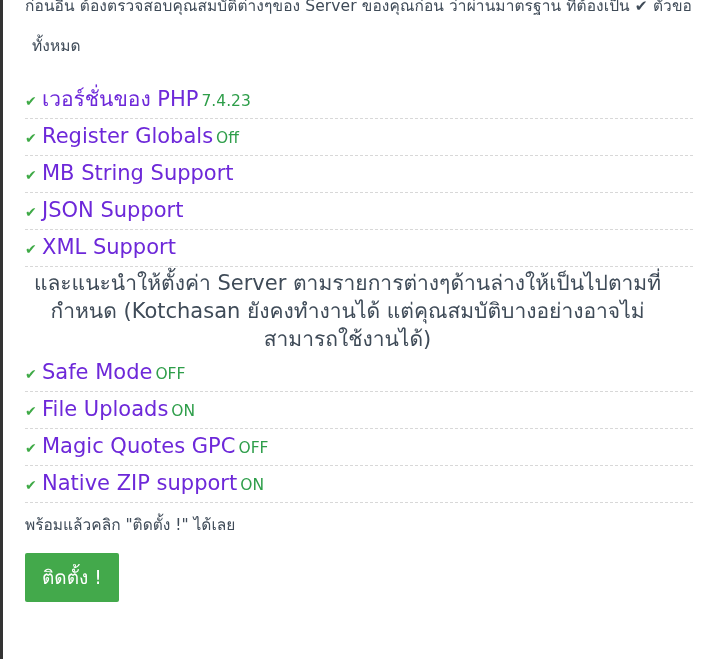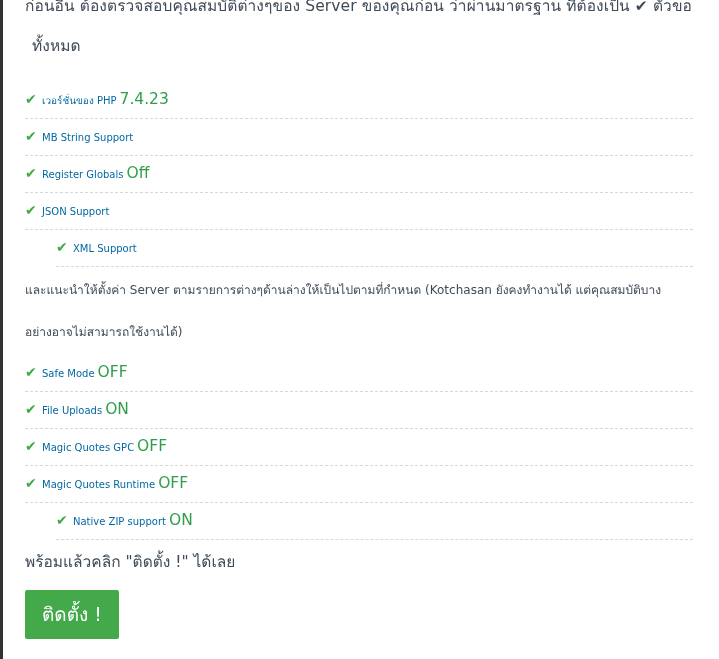--- a/index.html
+++ b/index.html
@@ -61,52 +61,52 @@
   ul.check-list li {
     font-size: 15px;
     line-height: 20px;
     padding: 7px 0 7px 0;
     border-bottom: 1px dashed #d8d8d8;
     color: #7cc47f;
     white-space: nowrap;
   }
   ul.check-list li:last-child {
     border-bottom: 1px dashed #d8d8d8;
-    margin-left: 31px;
   }
 
   .tick {
     display: inline-block;
     color: #3faa47;
     font-size: 14px;
     font-weight: bold;
     width: 17px;
     vertical-align: baseline;
   }
 
   .item-label {
-    color: #0369a1;
-    font-size: 10px;
+    color: #6d28d9;
+    font-size: 21px;
   }
 
   .item-value {
     color: #2e9e4a;
     font-weight: normal;
     font-size: 15.5px;
     margin-left: 3px;
   }
 
   .spacer-top { height: 12px; }
 
   .para-wrap {
-    font-size: 12px;
-    line-height: 42px;
+    font-size: 21px;
+    line-height: 28px;
     color: #3f4b58;
     padding: 2px 0 2px 0;
     width: 645px;
+    text-align: center;
   }
 
   .final-note {
     font-size: 15.5px;
     line-height: 32px;
     color: #3f4b58;
     padding: 6px 0 4px 0;
   }
 
   .install-btn {
@@ -133,24 +133,24 @@
 
     <div class="para para-block">ทั้งหมด</div>
 
     <div class="spacer-top"></div>
 
     <ul class="check-list">
       <li>
         <span class="tick">✔</span><span class="item-label">เวอร์ชั่นของ PHP</span><span class="item-value">7.4.23</span>
       </li>
       <li>
-        <span class="tick">✔</span><span class="item-label">MB String Support</span><span class="item-value"></span>
+        <span class="tick">✔</span><span class="item-label">Register Globals</span><span class="item-value">Off</span>
       </li>
       <li>
-        <span class="tick">✔</span><span class="item-label">Register Globals</span><span class="item-value">Off</span>
+        <span class="tick">✔</span><span class="item-label">MB String Support</span><span class="item-value"></span>
       </li>
       <li>
         <span class="tick">✔</span><span class="item-label">JSON Support</span><span class="item-value"></span>
       </li>
       <li>
         <span class="tick">✔</span><span class="item-label">XML Support</span><span class="item-value"></span>
       </li>
     </ul>
 
     <div class="para-wrap">และแนะนำให้ตั้งค่า Server ตามรายการต่างๆด้านล่างให้เป็นไปตามที่กำหนด (Kotchasan ยังคงทำงานได้ แต่คุณสมบัติบางอย่างอาจไม่สามารถใช้งานได้)</div>
@@ -159,23 +159,20 @@
       <li>
         <span class="tick">✔</span><span class="item-label">Safe Mode</span><span class="item-value">OFF</span>
       </li>
       <li>
         <span class="tick">✔</span><span class="item-label">File Uploads</span><span class="item-value">ON</span>
       </li>
       <li>
         <span class="tick">✔</span><span class="item-label">Magic Quotes GPC</span><span class="item-value">OFF</span>
       </li>
       <li>
-        <span class="tick">✔</span><span class="item-label">Magic Quotes Runtime</span><span class="item-value">OFF</span>
-      </li>
-      <li>
         <span class="tick">✔</span><span class="item-label">Native ZIP support</span><span class="item-value">ON</span>
       </li>
     </ul>
 
     <div class="final-note">พร้อมแล้วคลิก "ติดตั้ง !" ได้เลย</div>
 
     <button class="install-btn">ติดตั้ง !</button>
 
   </div>
 </div>

